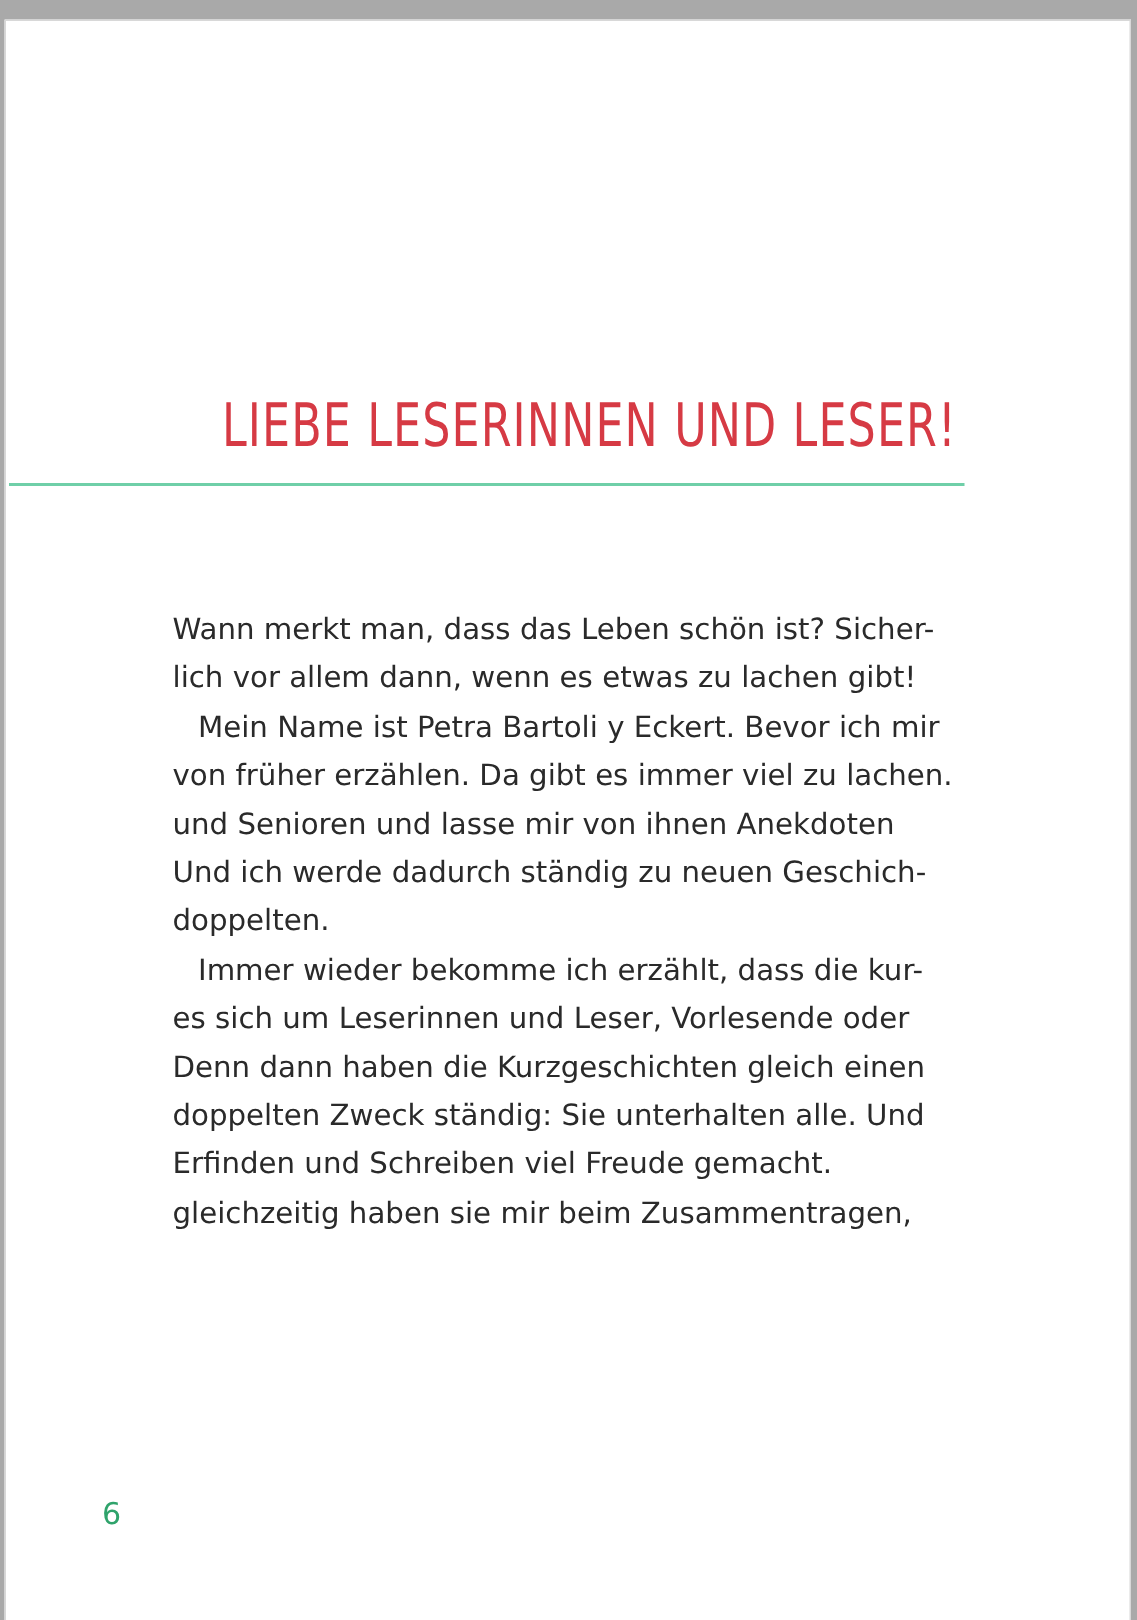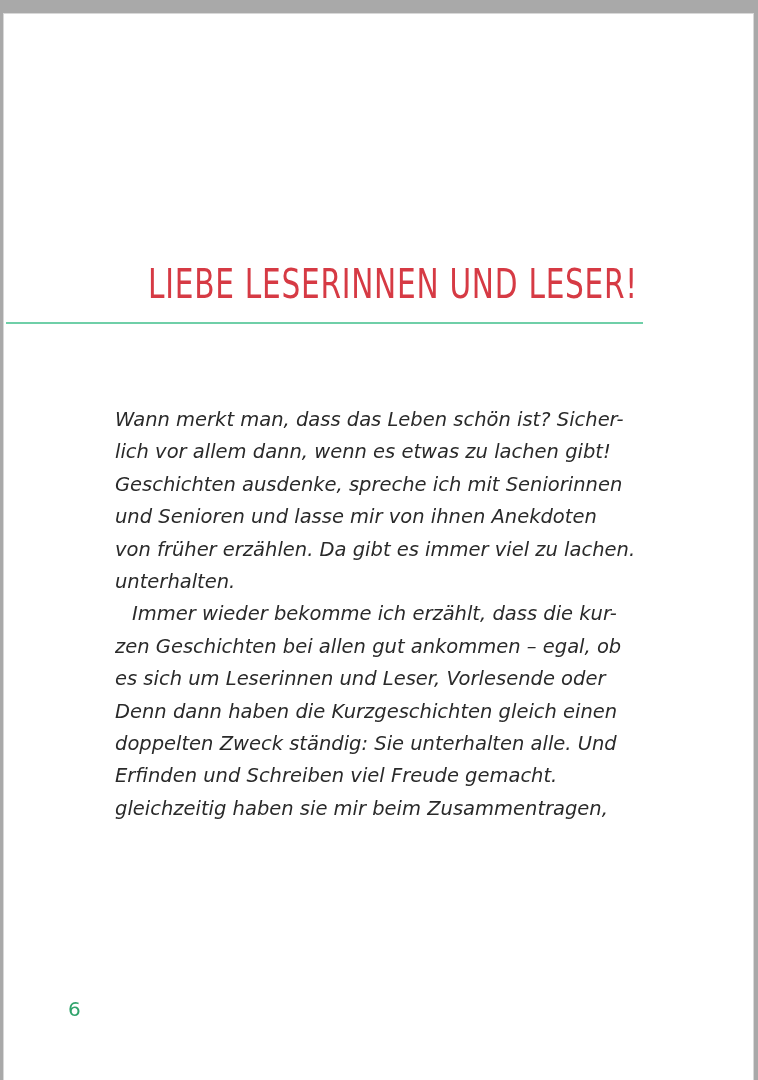--- a/index.html
+++ b/index.html
@@ -55,21 +55,20 @@
       width: 540px;
       font-family: "DejaVu Sans", sans-serif;
       font-size: 19.5px;
       line-height: 32.4px;
       color: #2a2a2a;
     }
     .line {
       display: block;
       white-space: nowrap;
       height: 32.4px;
-      font-style: italic;
     }
     .line.indent {
       padding-left: 17px;
     }
     .page-number {
       position: absolute;
       left: 65px;
       top: 982px;
       font-family: "DejaVu Sans", sans-serif;
       font-size: 20px;
@@ -83,28 +82,28 @@
 <div class="page">
   <h1 class="title">LIEBE LESERINNEN UND LESER!</h1>
   <div class="rule"></div>
 
   <div class="body-text">
     <div>
       <span class="line">Wann merkt man, dass das Leben schön ist? Sicher-</span>
       <span class="line">lich vor allem dann, wenn es etwas zu lachen gibt!</span>
     </div>
     <div>
-      <span class="line">Geschichten ausdenke, spreche ich mit Seniorinnen</span>
+      <span class="line indent">Mein Name ist Petra Bartoli y Eckert. Bevor ich mir</span>
+      <span class="line">von früher erzählen. Da gibt es immer viel zu lachen.</span>
       <span class="line">und Senioren und lasse mir von ihnen Anekdoten</span>
-      <span class="line">von früher erzählen. Da gibt es immer viel zu lachen.</span>
-      <span class="line">unterhalten.</span>
+      <span class="line">Und ich werde dadurch ständig zu neuen Geschich-</span>
+      <span class="line">doppelten.</span>
     </div>
     <div>
       <span class="line indent">Immer wieder bekomme ich erzählt, dass die kur-</span>
-      <span class="line">zen Geschichten bei allen gut ankommen – egal, ob</span>
       <span class="line">es sich um Leserinnen und Leser, Vorlesende oder</span>
       <span class="line">Denn dann haben die Kurzgeschichten gleich einen</span>
       <span class="line">doppelten Zweck ständig: Sie unterhalten alle. Und</span>
       <span class="line">Erfinden und Schreiben viel Freude gemacht.</span>
       <span class="line">gleichzeitig haben sie mir beim Zusammentragen,</span>
     </div>
   </div>
 
   <div class="page-number">6</div>
 </div>

